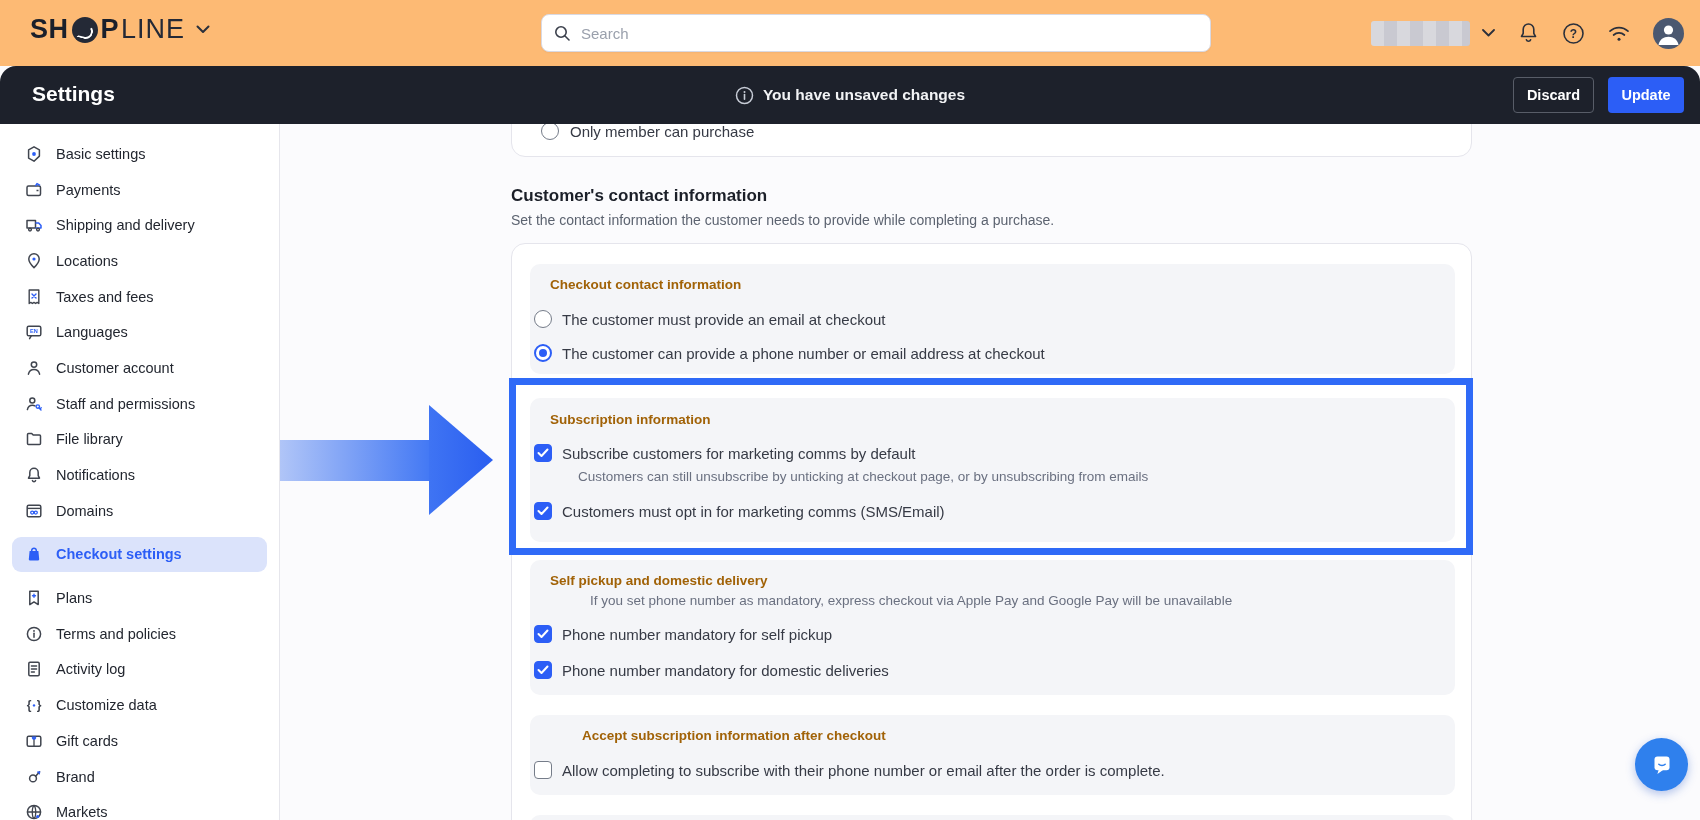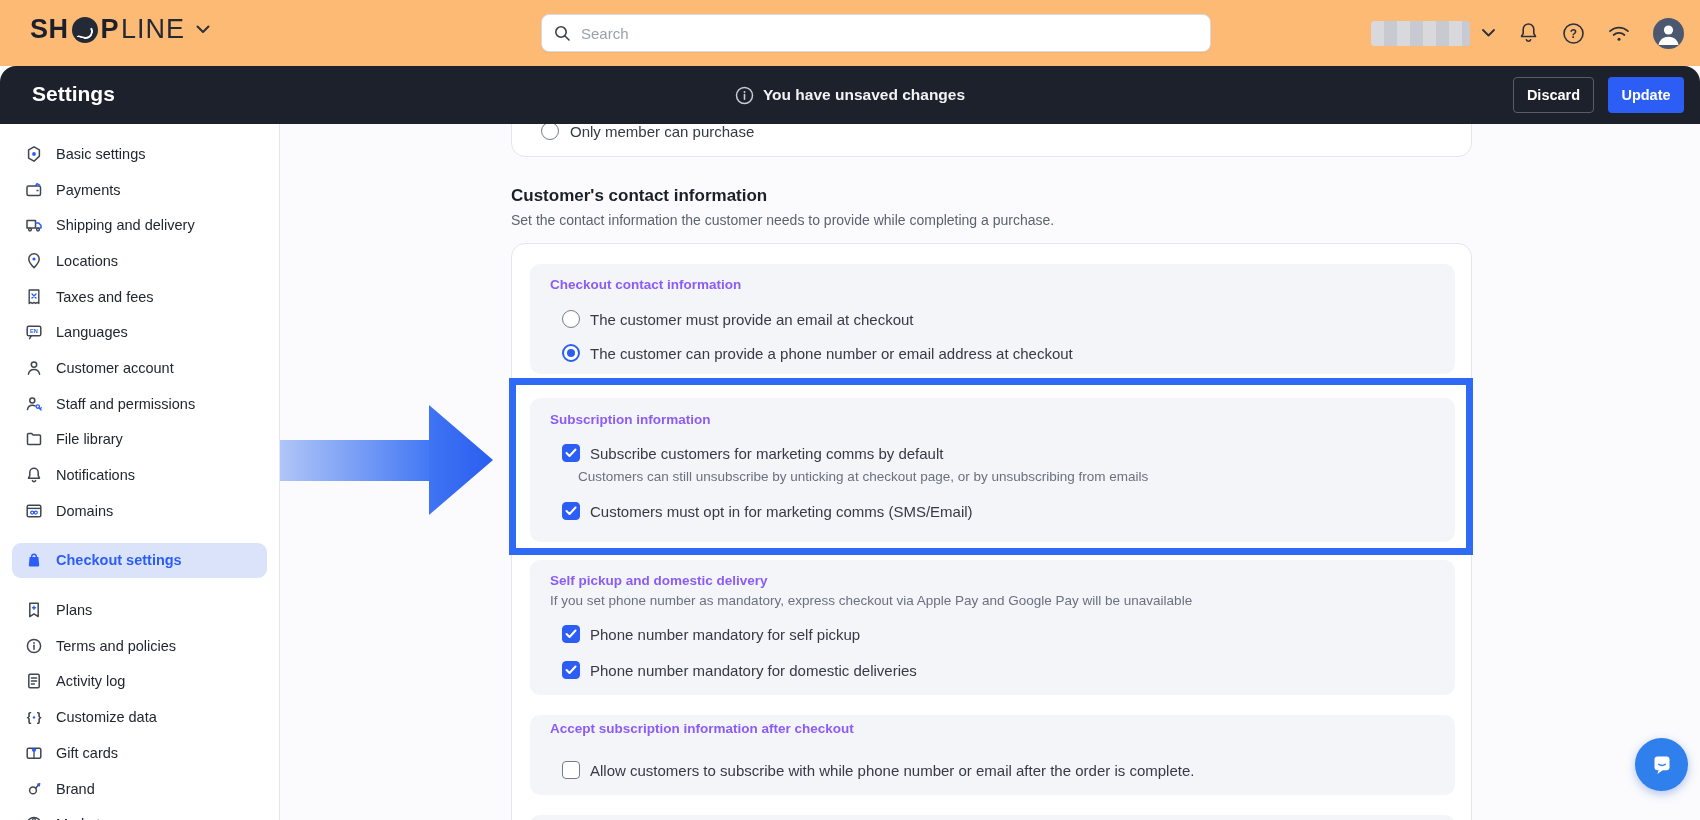--- a/index.html
+++ b/index.html
@@ -30,42 +30,42 @@
   .db-msg{font-size:15.5px;font-weight:700;color:#f2f3f5;}
   .db-buttons{position:absolute;right:16px;top:11px;display:flex;gap:14px;}
   .btn{height:36px;border-radius:4px;font-size:14.5px;font-weight:600;display:flex;align-items:center;justify-content:center;cursor:pointer;}
   .btn-discard{width:81px;background:transparent;border:1px solid #585d68;color:#fff;}
   .btn-update{width:76px;background:#2c5ef6;border:none;color:#fff;}
 
   
   .sidebar{position:absolute;left:0;top:124px;width:280px;height:696px;background:#fff;border-right:1px solid #e6e6ec;padding-top:12px;z-index:2;}
   .sb-item{height:35.7px;display:flex;align-items:center;gap:13px;padding:0 10px 0 25px;cursor:pointer;}
   .sb-item .sb-label{font-size:14.5px;font-weight:500;color:#22262f;}
-  .sb-item.active{margin:14px 12px;padding-left:13px;border-radius:9px;background:#dbe3fb;}
+  .sb-item.active{margin:8px 12px;padding-left:13px;border-radius:9px;background:#dbe3fb;}
   .sb-item.active .sb-label{color:#2c5ef6;font-weight:600;}
   .sb-ic{width:18px;height:18px;display:flex;align-items:center;justify-content:center;}
 
   
   .main{position:absolute;left:280px;top:124px;width:1420px;height:696px;background:#fbfbfd;z-index:1;}
   .card{position:absolute;background:#fff;border:1px solid #e5e5ec;border-radius:14px;}
   .card1{left:231px;top:-38px;width:961px;height:71px;}
   .card1-row{position:absolute;left:29px;top:35px;display:flex;align-items:center;gap:11px;}
   .page-h2{position:absolute;left:231px;top:62px;font-size:17px;font-weight:700;color:#1b1f28;}
   .page-sub{position:absolute;left:231px;top:88px;font-size:14px;color:#5c6370;}
   .card2{left:231px;top:119px;width:961px;height:744px;}
 
   .section{position:absolute;left:18px;width:925px;background:#f4f5f8;border-radius:10px;}
   .sec-a{top:20px;height:110px;}
   .sec-b{top:154px;height:144px;}
   .sec-c{top:316px;height:135px;}
   .sec-d{top:471px;height:80px;}
   .sec-e{top:571px;height:80px;}
-  .sec-title{position:absolute;left:20px;font-size:13.5px;font-weight:700;color:#8b5cf6;}
+  .sec-title{position:absolute;left:20px;font-size:13.5px;font-weight:700;color:#a16207;}
   .sec-desc{position:absolute;left:20px;font-size:13.5px;color:#6a7080;}
-  .row{position:absolute;left:32px;height:20px;display:flex;align-items:center;gap:10px;}
+  .row{position:absolute;left:4px;height:20px;display:flex;align-items:center;gap:10px;}
   .row-label{font-size:15px;color:#363a45;}
   .help-text{position:absolute;left:48px;font-size:13.5px;color:#6a7080;}
 
   
   .radio{width:18px;height:18px;border-radius:50%;background:#fff;border:1.5px solid #757c89;position:relative;flex:0 0 auto;cursor:pointer;}
   .radio.checked{border:2px solid #2c5ef6;}
   .radio.checked::after{content:"";position:absolute;left:3px;top:3px;width:8px;height:8px;border-radius:50%;background:#2c5ef6;}
   .checkbox{width:18px;height:18px;border-radius:4px;background:#fff;border:1.5px solid #757c89;flex:0 0 auto;display:flex;align-items:center;justify-content:center;cursor:pointer;}
   .checkbox.checked{background:#2c5ef6;border-color:#2c5ef6;}
 
@@ -411,44 +411,44 @@
               <svg width="12" height="10" viewBox="0 0 12 10">
                 <path d="M1.5 5l3 3 6-6.5" stroke="#fff" stroke-width="2" fill="none" stroke-linecap="round" stroke-linejoin="round"></path>
               </svg>
             </span>
           <span class="row-label">Customers must opt in for marketing comms (SMS/Email)</span>
         </div>
       </div>
 
       <div class="section sec-c">
         <div class="sec-title" style="top:13px;">Self pickup and domestic delivery</div>
-        <div class="sec-desc" style="top:33px;">If you set phone number as mandatory, express checkout via Apple Pay and Google Pay will be unavailable</div>
+        <div class="sec-desc" style="top:33px;margin-left:40px;">If you set phone number as mandatory, express checkout via Apple Pay and Google Pay will be unavailable</div>
         <div class="row" style="top:64px;justify-content:space-between;">
           <span class="checkbox checked">
               <svg width="12" height="10" viewBox="0 0 12 10">
                 <path d="M1.5 5l3 3 6-6.5" stroke="#fff" stroke-width="2" fill="none" stroke-linecap="round" stroke-linejoin="round"></path>
               </svg>
             </span>
           <span class="row-label">Phone number mandatory for self pickup</span>
         </div>
         <div class="row" style="top:100px;">
           <span class="checkbox checked">
               <svg width="12" height="10" viewBox="0 0 12 10">
                 <path d="M1.5 5l3 3 6-6.5" stroke="#fff" stroke-width="2" fill="none" stroke-linecap="round" stroke-linejoin="round"></path>
               </svg>
             </span>
           <span class="row-label">Phone number mandatory for domestic deliveries</span>
         </div>
       </div>
 
       <div class="section sec-d">
-        <div class="sec-title" style="top:6px;">Accept subscription information after checkout</div>
+        <div class="sec-title" style="top:13px;margin-left:32px;">Accept subscription information after checkout</div>
         <div class="row" style="top:45px;">
           <span class="checkbox"></span>
-          <span class="row-label">Allow customers to subscribe with while phone number or email after the order is complete.</span>
+          <span class="row-label">Allow completing to subscribe with their phone number or email after the order is complete.</span>
         </div>
       </div>
 
       <div class="section sec-e"></div>
 
     </div>
 
     <div class="hl-box"></div>
 
     <div class="arrow">

